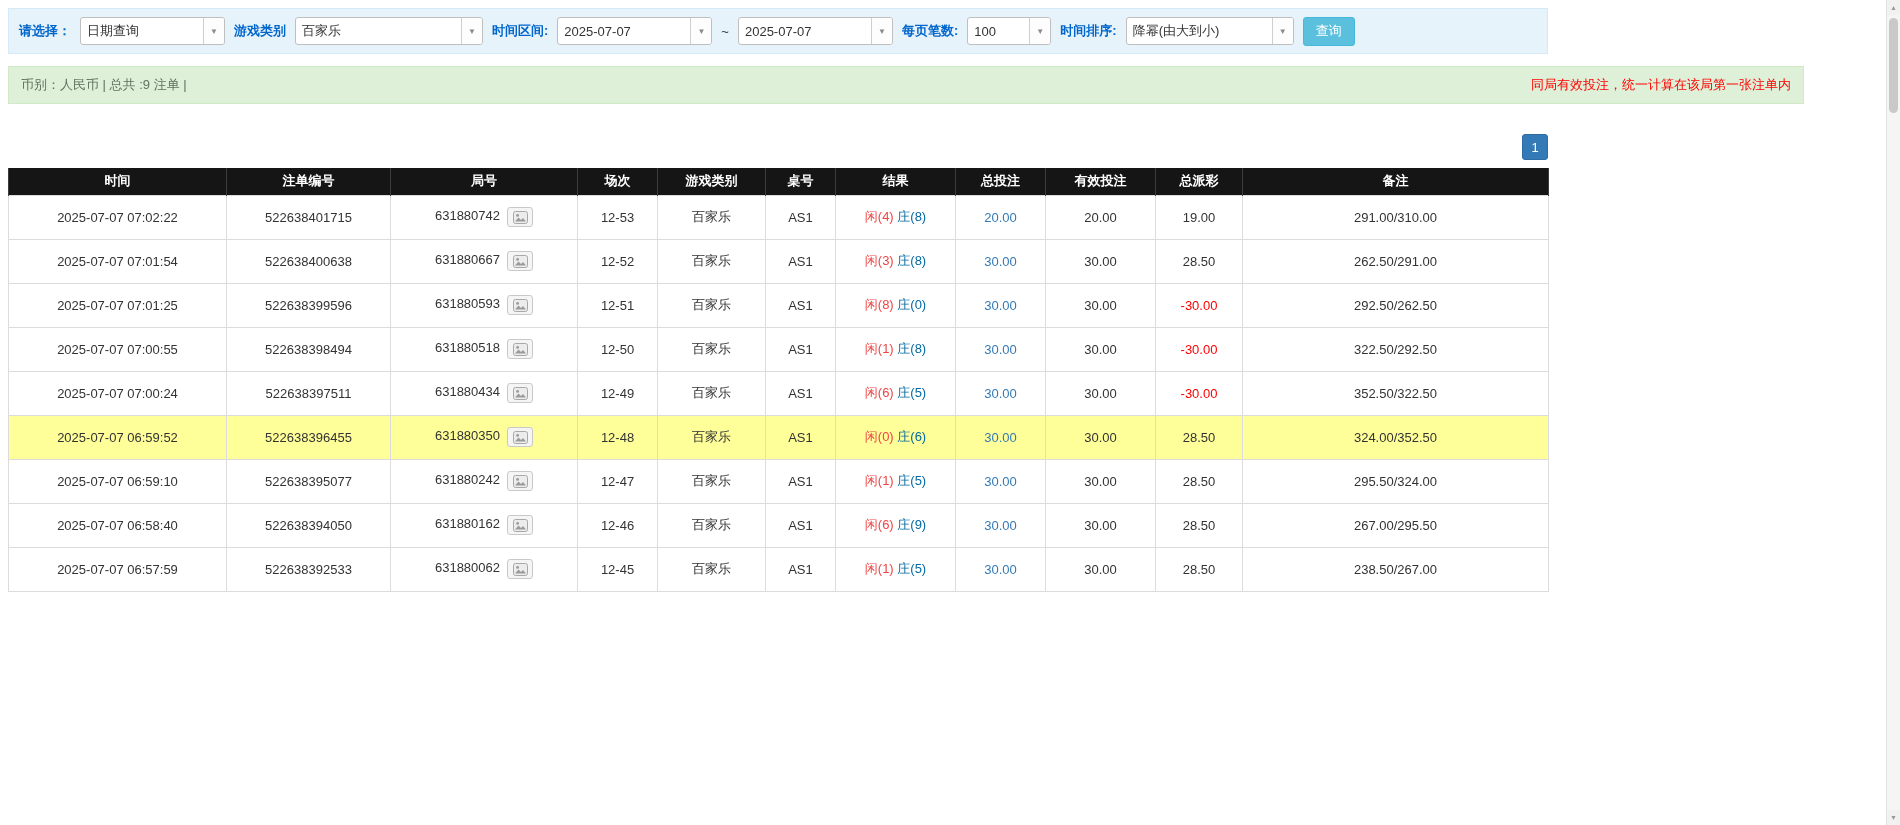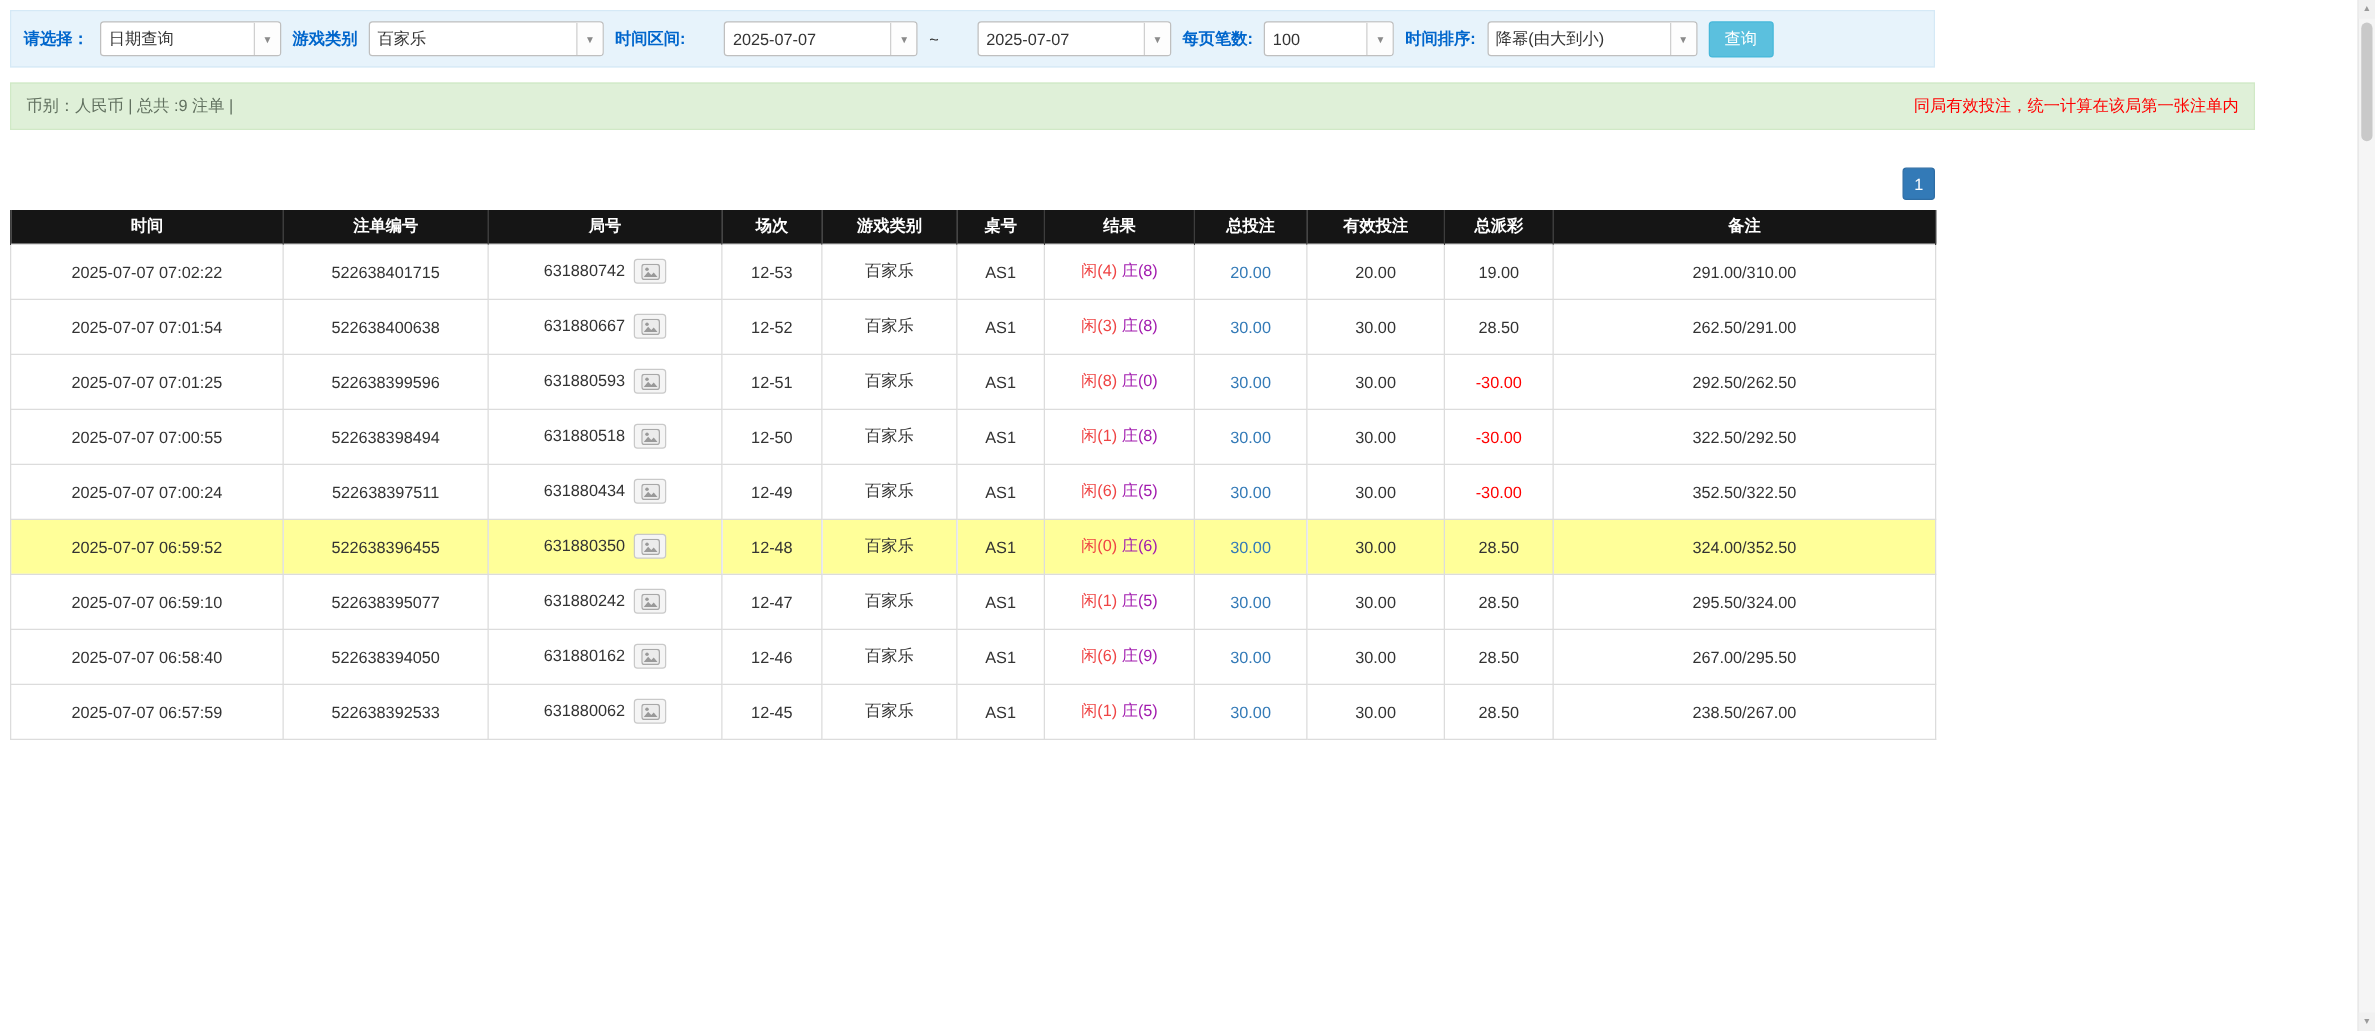--- a/index.html
+++ b/index.html
@@ -18,22 +18,22 @@
   .flabel { color:#0066cc; font-weight:bold; font-size:13px; white-space:nowrap; }
   .combo {
     background:#fff; border:1px solid #bfbfbf; border-radius:3px; height:28px;
     display:flex; align-items:stretch; cursor:pointer; overflow:hidden;
   }
   .combo-text { padding:0 6px; font-size:13px; color:#333; flex:1; display:flex; align-items:center; white-space:nowrap; }
   .combo-arrow {
     width:21px; border-left:1px solid #cfcfcf; display:flex; align-items:center; justify-content:center;
     color:#8a8a8a; font-size:8px; background:#fdfdfd;
   }
-  .w-query { width:145px; } .w-game { width:188px; } .w-date { width:155px;margin-left:22px; }
-  .w-size { width:104px; } .w-sort { width:168px; }
+  .w-query { width:145px; } .w-game { width:188px; } .w-date { width:155px; }
+  .w-size { width:84px; } .w-sort { width:168px; }
   .tilde { font-size:13px; color:#333; }
   .btn-search {
     background:#5bc0de; border:1px solid #46b8da; color:#fff; font-size:13px;
     padding:0 12px; height:29px; border-radius:3px; cursor:pointer; white-space:nowrap;
     font-family:inherit;
   }
 
   
   .info-bar {
     width:1796px; margin-top:12px; background:#dff0d8; border:1px solid #d0e9c6;
@@ -56,21 +56,21 @@
   thead th {
     background:#151515; color:#fff; font-size:13px; font-weight:bold; height:27px;
     border-right:1px solid #3d3d3d; border-left:1px solid #3d3d3d; padding:0 4px;
   }
   tbody td {
     background:#fff; height:44px; text-align:center; font-size:13px; color:#333;
     border:1px solid #dcdcdc; padding:0 4px; overflow:hidden; white-space:nowrap;
   }
   tbody tr.hl td { background:#ffff99; }
   .player { color:#ef4444; }
-  .banker { color:#a21caf; }
+  .banker { color:#0369a1; }
   .bet-link { color:#337ab7; cursor:pointer; text-decoration:none; }
   .neg { color:#ff0000; }
   .media-btn {
     display:inline-flex; align-items:center; justify-content:center;
     width:26px; height:20px; background:#f5f5f5; border:1px solid #c9c9c9; border-radius:3px;
     vertical-align:middle; margin-left:7px; cursor:pointer;
   }
   tfoot td {
     background:#a2a2a2; color:#fff; height:31px; text-align:center; font-size:13px;
     font-weight:bold; border:2px solid #ffffff; padding:0 4px;

